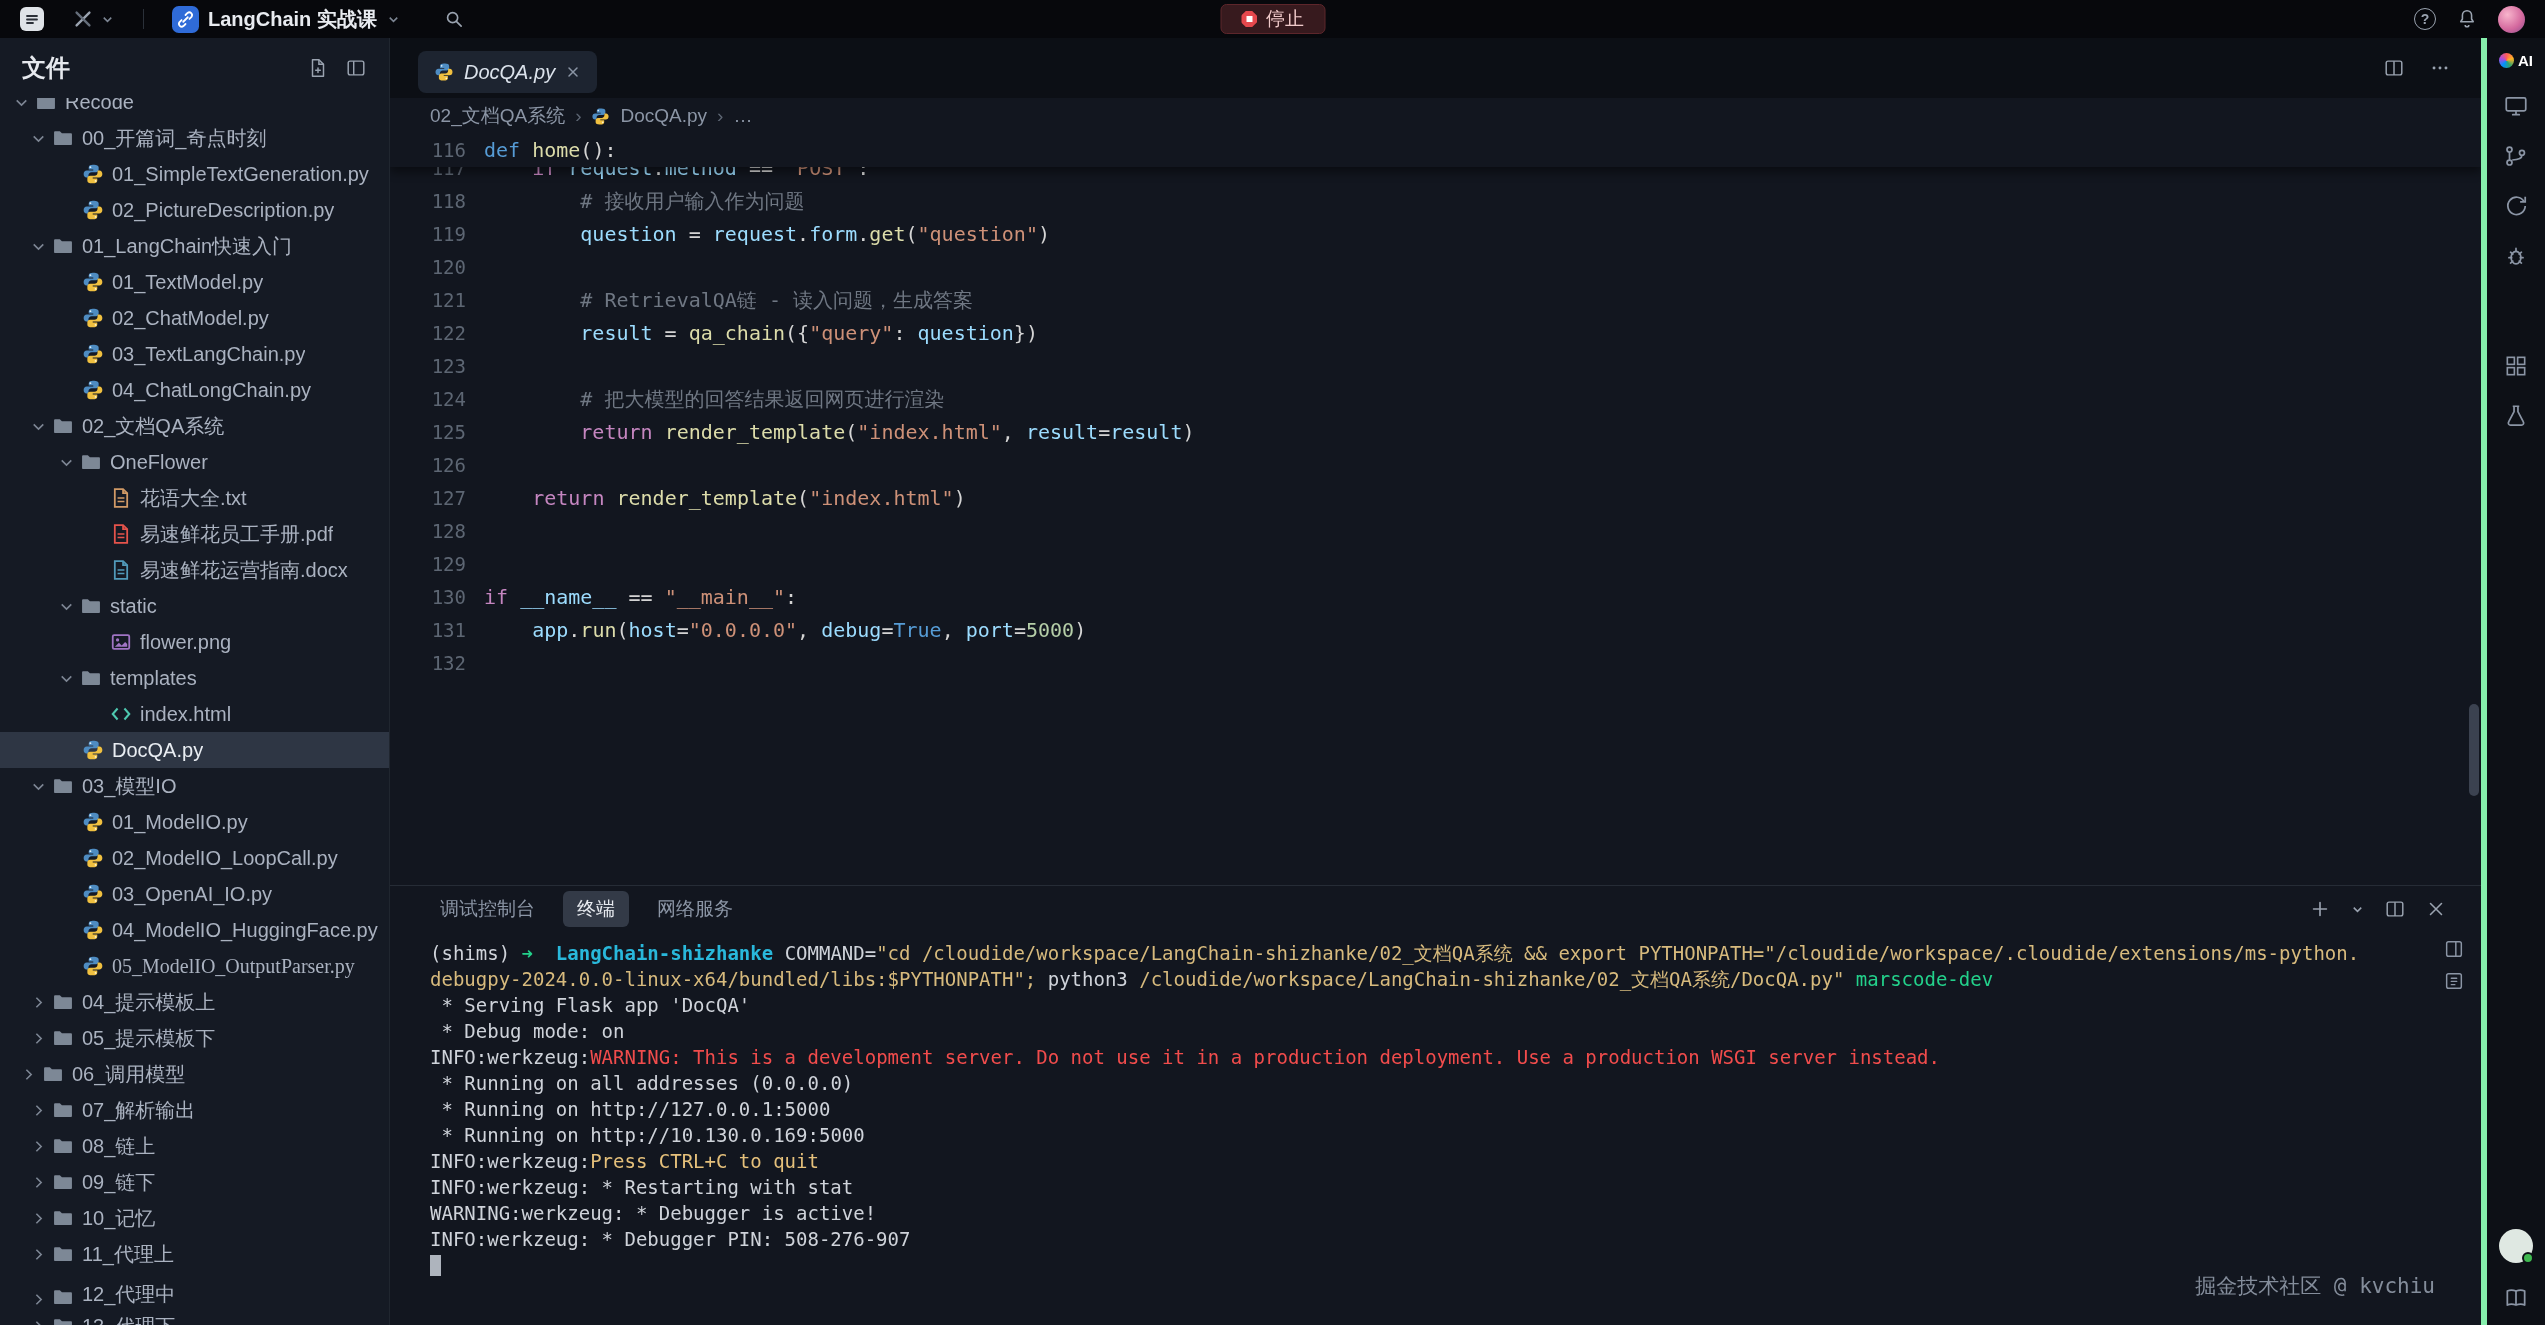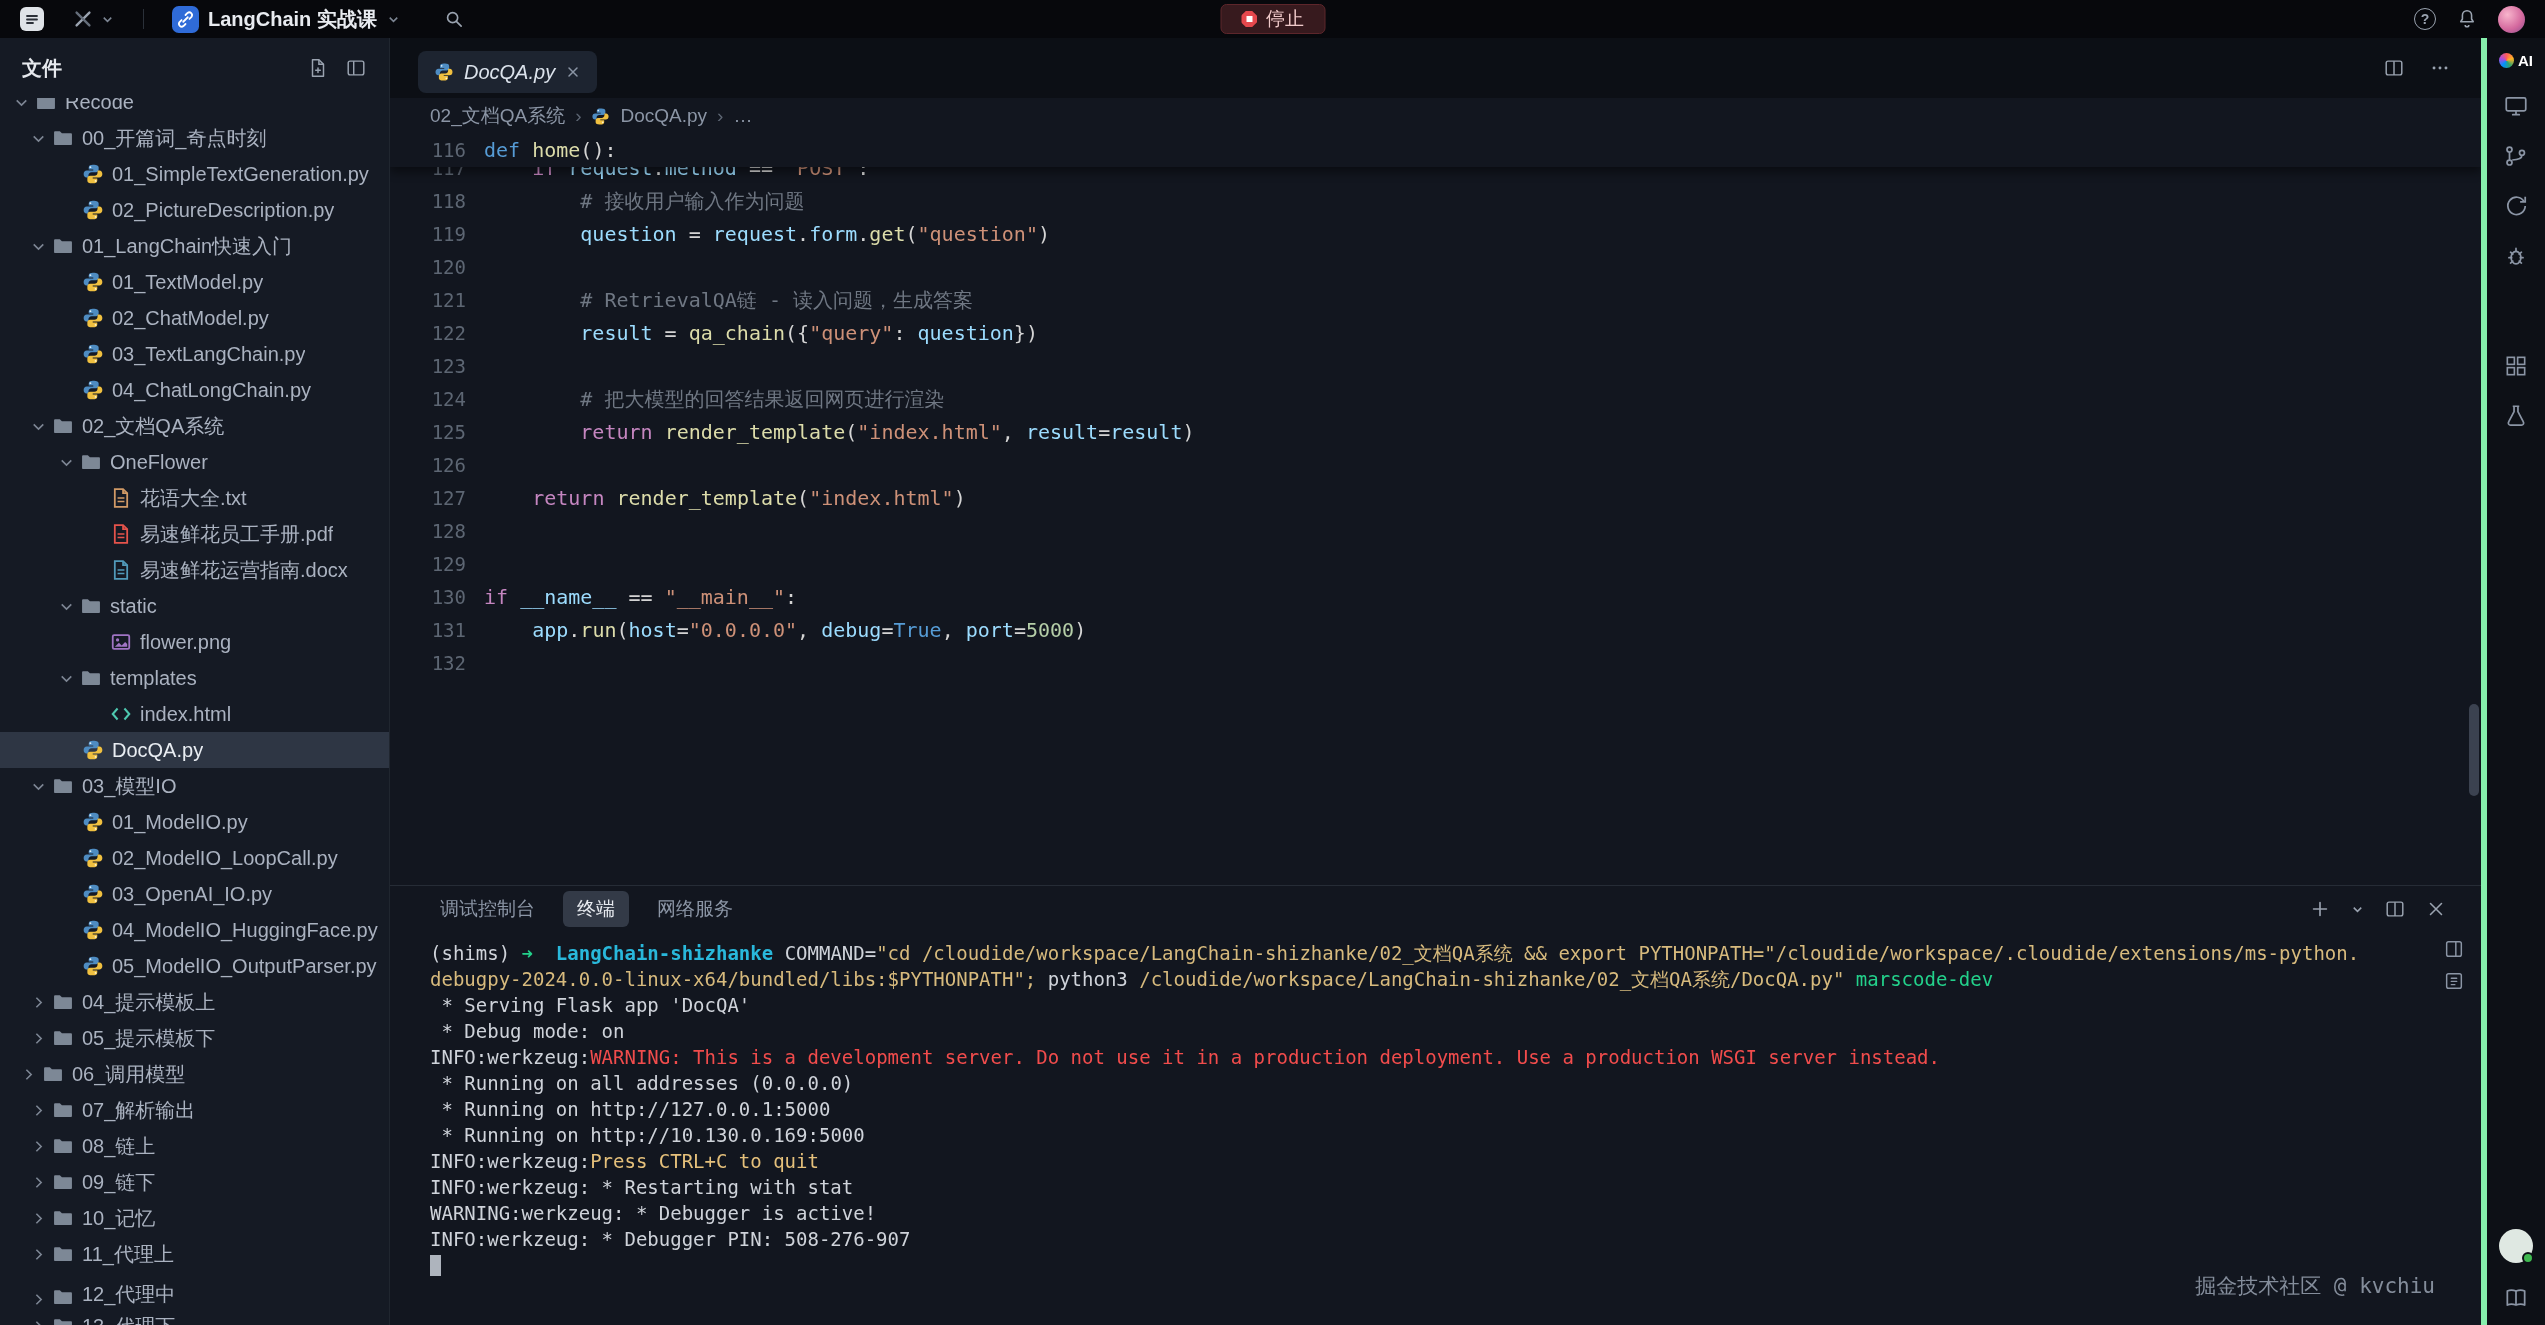--- a/index.html
+++ b/index.html
@@ -34,21 +34,21 @@
     font-size:14px; display:flex; align-items:center; justify-content:center; font-weight:bold; }
   .avatar { width:27px; height:27px; border-radius:50%;
     background:radial-gradient(circle at 35% 32%, #f8b5cc, #d4699e 58%, #8b4d8f); }
 
   
   .main { flex:1; display:flex; min-height:0; }
 
   
   .sidebar { width:390px; flex:none; background:#151a24; border-right:1px solid #20262f; display:flex; flex-direction:column; min-height:0; }
   .sb-header { height:60px; flex:none; display:flex; align-items:center; padding:0 22px; }
-  .sb-title { font-size:20px; font-weight:bold; color:#e6e9ee; }
+  .sb-title { font-size:24px; font-weight:bold; color:#e6e9ee; }
   .sb-actions { margin-left:auto; display:flex; gap:16px; }
   .tree { flex:1; overflow:hidden; }
   .tree-row { height:36px; display:flex; align-items:center; color:#aab2c0; font-size:20px; white-space:nowrap; cursor:pointer; }
   .tree-row .icn { margin-right:8px; }
   .tree-row .icn.chev { width:17px; height:17px; margin-right:5px; }
   .tree-row.selected { background:#2e3644; color:#e9edf2; }
   .tree-row.clipped { margin-top:-14px; }
   .tree-label { overflow:hidden; text-overflow:ellipsis; }
 
   
@@ -466,21 +466,21 @@
             <span class="icn ">
               <svg viewBox="0 0 16 16">
                 <path d="M7.9 1.2c-1.7 0-3 .5-3 1.9v1.7h3.3v.6H3.5c-1.4 0-2.3 1-2.3 2.6 0 1.5.8 2.6 2.2 2.6h1.3V8.9c0-1.2 1-2.2 2.3-2.2h3.2c1 0 1.9-.9 1.9-1.9V3.1c0-1.3-1.4-1.9-3.2-1.9z" fill="#4e8cc2"></path>
                 <path d="M8.1 14.8c1.7 0 3-.5 3-1.9v-1.7H7.8v-.6h4.7c1.4 0 2.3-1 2.3-2.6 0-1.5-.8-2.6-2.2-2.6h-1.3v1.6c0 1.2-1 2.2-2.3 2.2H5.8c-1 0-1.9.9-1.9 1.9v1.8c0 1.3 1.4 1.9 3.2 1.9z" fill="#f0c040"></path>
                 <circle cx="6.1" cy="3" r=".7" fill="#dff0fa"></circle>
                 <circle cx="9.9" cy="13" r=".7" fill="#fdf3d0"></circle>
               </svg>
             </span>
             <span class="tree-label">04_ModelIO_HuggingFace.py</span>
           </div>
-          <div class="tree-row" style="padding-left: 82px;">
+          <div class="tree-row" style="padding-left: 82px; font-family: Liberation Serif, serif;">
             <span class="icn ">
               <svg viewBox="0 0 16 16">
                 <path d="M7.9 1.2c-1.7 0-3 .5-3 1.9v1.7h3.3v.6H3.5c-1.4 0-2.3 1-2.3 2.6 0 1.5.8 2.6 2.2 2.6h1.3V8.9c0-1.2 1-2.2 2.3-2.2h3.2c1 0 1.9-.9 1.9-1.9V3.1c0-1.3-1.4-1.9-3.2-1.9z" fill="#4e8cc2"></path>
                 <path d="M8.1 14.8c1.7 0 3-.5 3-1.9v-1.7H7.8v-.6h4.7c1.4 0 2.3-1 2.3-2.6 0-1.5-.8-2.6-2.2-2.6h-1.3v1.6c0 1.2-1 2.2-2.3 2.2H5.8c-1 0-1.9.9-1.9 1.9v1.8c0 1.3 1.4 1.9 3.2 1.9z" fill="#f0c040"></path>
                 <circle cx="6.1" cy="3" r=".7" fill="#dff0fa"></circle>
                 <circle cx="9.9" cy="13" r=".7" fill="#fdf3d0"></circle>
               </svg>
             </span>
             <span class="tree-label">05_ModelIO_OutputParser.py</span>
           </div>

